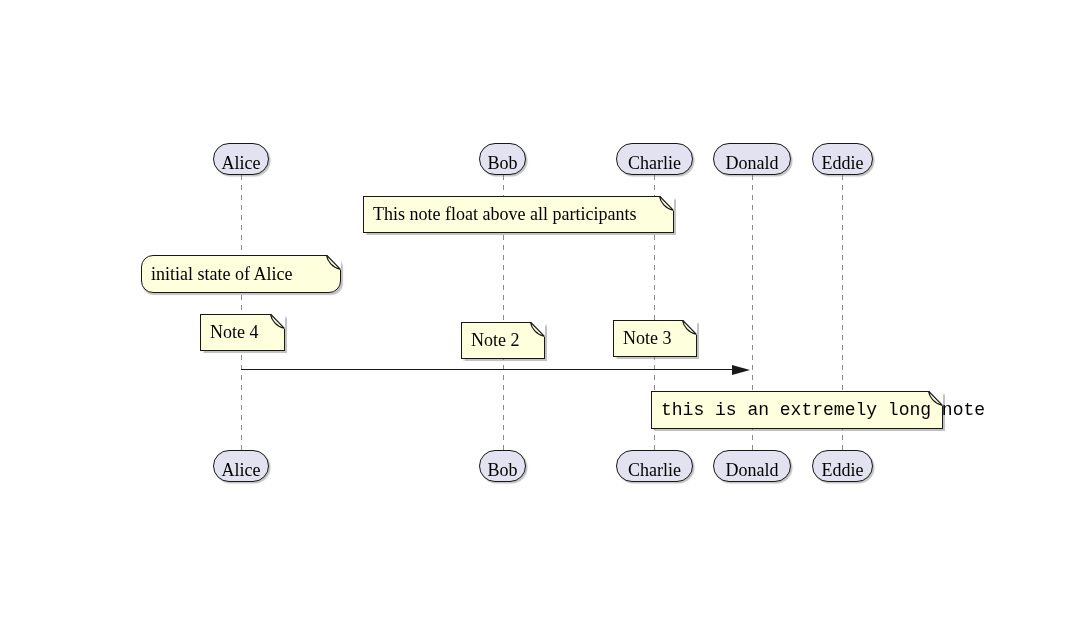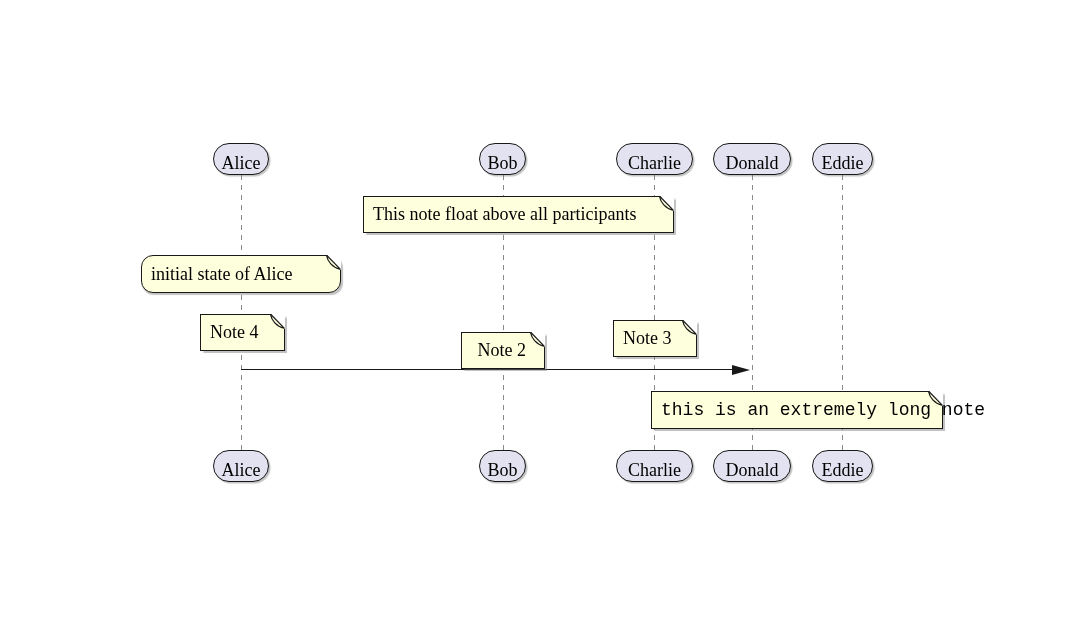--- a/index.html
+++ b/index.html
@@ -124,21 +124,21 @@
 
   <div class="note" style="left:200px; top:314px; width:85px; height:37px;">
     <span>Note 4</span>
     <svg class="fold" width="15" height="15" viewBox="0 0 15 15">
       <polygon points="0,0 15,0 15,15" fill="#FFFFFF"></polygon>
       <path d="M0.5,0 C1.5,6.5 6.5,12.5 14,14.2" fill="#FEFFDD" stroke="#181818" stroke-width="1.2"></path>
       <path d="M0.5,0 L14.2,14.2" fill="none" stroke="#181818" stroke-width="1.2"></path>
     </svg>
   </div>
 
-  <div class="note" style="left:461px; top:332px; width:84px; height:37px;justify-content:flex-end;">
+  <div class="note" style="left:461px; top:322px; width:84px; height:37px;">
     <span>Note 2</span>
     <svg class="fold" width="15" height="15" viewBox="0 0 15 15">
       <polygon points="0,0 15,0 15,15" fill="#FFFFFF"></polygon>
       <path d="M0.5,0 C1.5,6.5 6.5,12.5 14,14.2" fill="#FEFFDD" stroke="#181818" stroke-width="1.2"></path>
       <path d="M0.5,0 L14.2,14.2" fill="none" stroke="#181818" stroke-width="1.2"></path>
     </svg>
   </div>
 
   <div class="note" style="left:613px; top:314px; width:84px; height:37px;margin-top:6px;">
     <span>Note 3</span>

